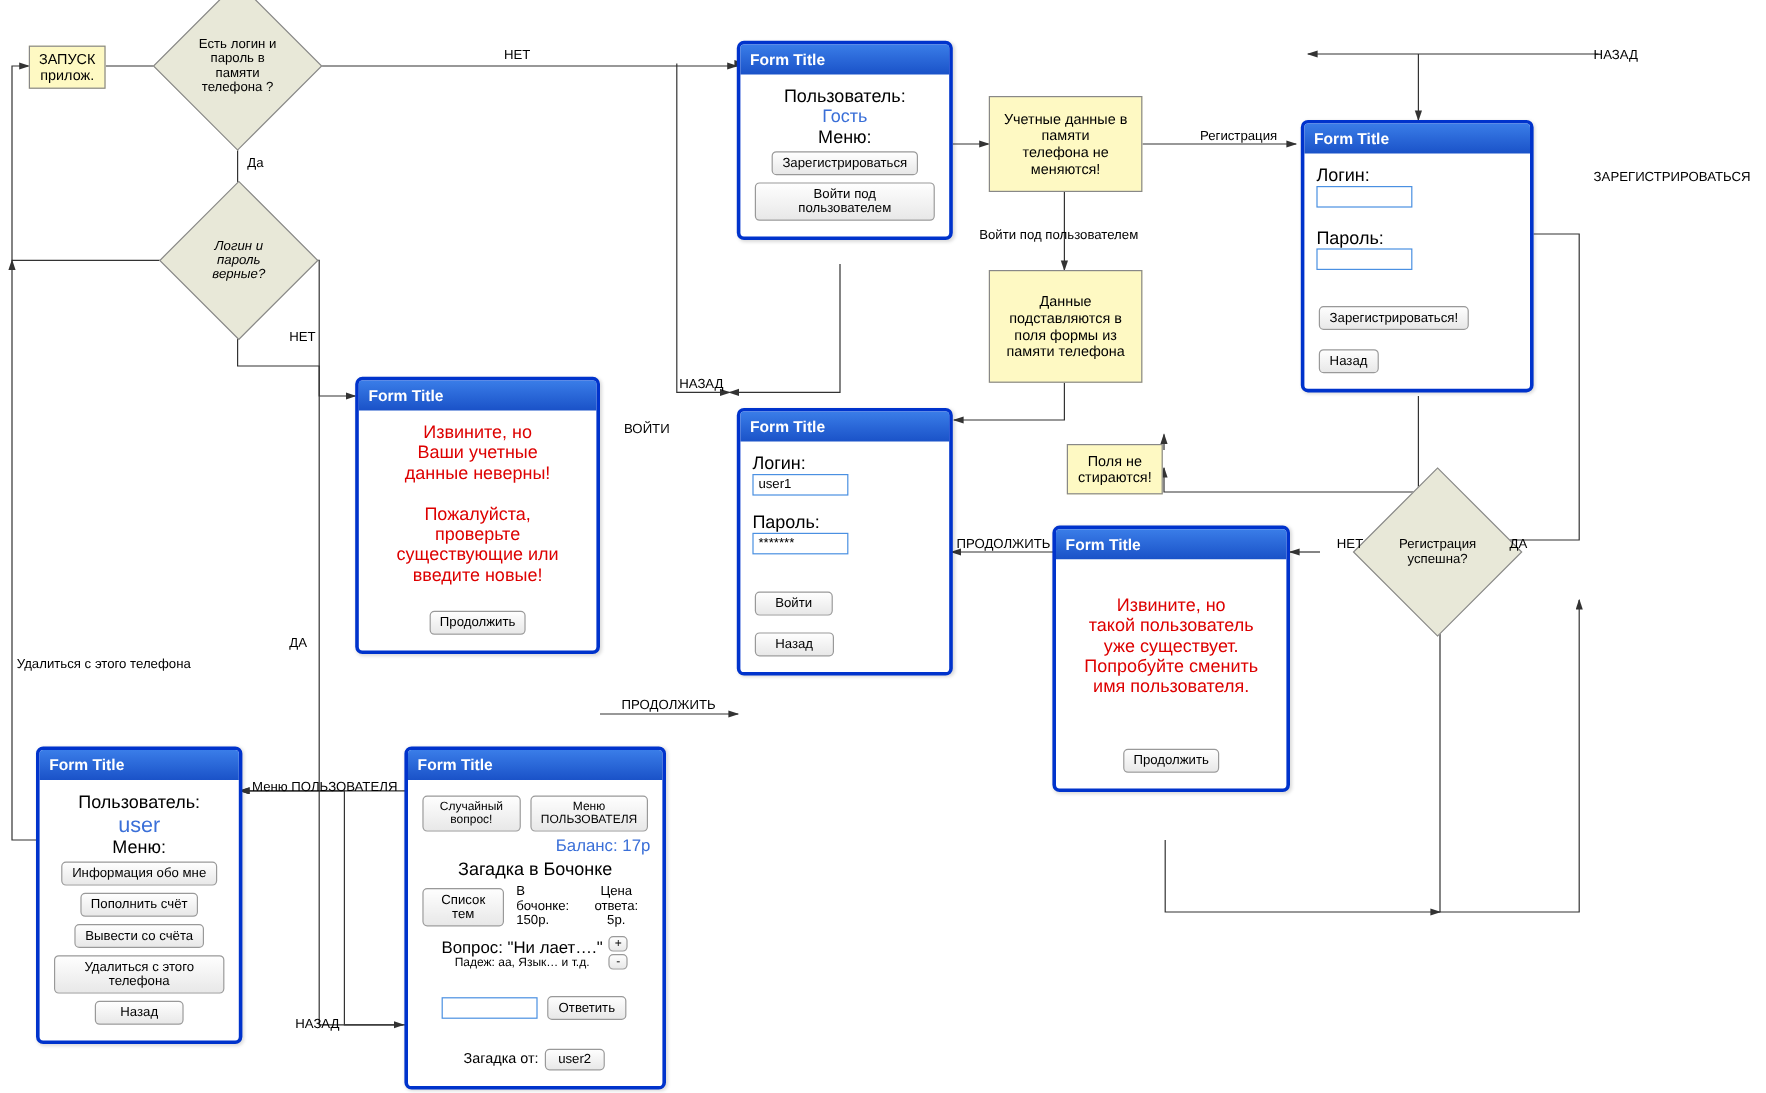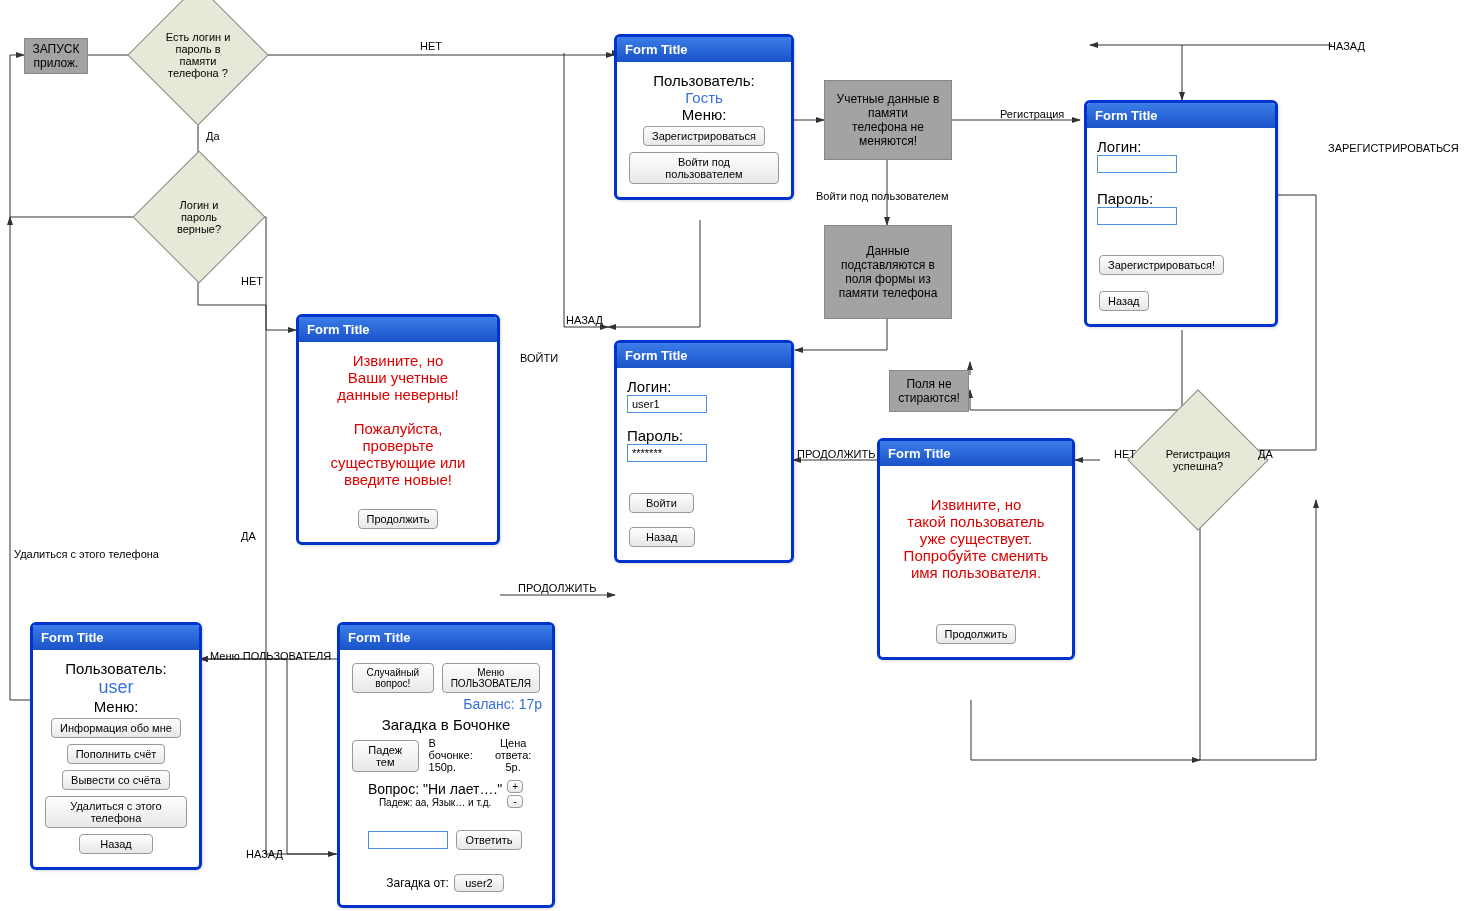--- a/index.html
+++ b/index.html
@@ -1,18 +1,18 @@
 <!DOCTYPE html>
 <html><head>
 <meta charset="utf-8">
 <style>
 *{box-sizing:border-box;margin:0;padding:0;}
 body{font-family:Arial,sans-serif;font-size:12px;background:#fff;position:relative;width:1472px;height:911px;}
 .canvas{position:relative;width:1472px;height:911px;}
-.box{position:absolute;background:#a3a3a3;border:1px solid #888;padding:6px 8px;text-align:center;display:flex;align-items:center;justify-content:center;font-size:12px;}
+.box{position:absolute;background:#fef9c3;border:1px solid #888;padding:6px 8px;text-align:center;display:flex;align-items:center;justify-content:center;font-size:12px;}
 .diamond{position:absolute;}
 .diamond .shape{position:absolute;top:0;left:0;width:100%;height:100%;background:#e8e8d8;border:1px solid #888;transform:rotate(45deg);}
 .diamond .lbl{position:absolute;top:0;left:0;width:100%;height:100%;display:flex;align-items:center;justify-content:center;text-align:center;font-size:11px;z-index:2;}
 .form{position:absolute;border:3px solid #0033cc;border-radius:6px;background:#fff;box-shadow:1px 1px 3px rgba(0,0,0,0.15);}
 .form .titlebar{background:linear-gradient(#3a7de8,#1a52c8);color:#fff;font-weight:bold;font-size:13px;padding:5px 8px;border-radius:3px 3px 0 0;}
 .form .body{padding:10px;text-align:center;}
 .btn{display:inline-block;background:linear-gradient(#fefefe,#e8e8e8);border:1px solid #999;border-radius:4px;padding:3px 8px;font-size:11px;margin:3px 2px;cursor:pointer;}
 .input{display:inline-block;border:1px solid #4a90e2;background:#fff;padding:2px 4px;font-size:11px;min-width:80px;text-align:left;}
 .text-red{color:#d00;}
 .text-blue{color:#3a6fd8;}
@@ -70,21 +70,21 @@
         <span style="white-space:pre-line;">Есть логин и
 пароль в
 памяти
 телефона ?</span>
       </div>
 </div>
 
 <div class="diamond" style="left:152px;top:170px;width:94px;height:94px;">
   <div class="shape"></div>
       <div class="lbl">
-        <span style="white-space:pre-line;">Логин и
+        <span style="white-space:pre-line;font-style:italic;">Логин и
 пароль
 верные?</span>
       </div>
 </div>
 
 <div class="form" style="left:614px;top:34px;width:180px;">
   <div class="titlebar">Form Title</div>
   <div class="body">
     <div style="font-size:15px;">Пользователь:</div>
     <div class="text-blue" style="font-size:15px;">Гость</div>
@@ -190,21 +190,21 @@
   <div class="titlebar">Form Title</div>
   <div class="body">
     <div style="display:flex;gap:4px;justify-content:center;align-items:flex-end;">
       <span class="btn" style="font-size:10px;">Случайный вопрос!</span>
       <span class="btn" style="font-size:10px;white-space:pre-line;line-height:1.1;">Меню
 ПОЛЬЗОВАТЕЛЯ</span>
     </div>
     <div class="text-blue" style="font-size:14px;text-align:right;padding-left:6px;">Баланс: 17р</div>
     <div style="font-size:15px;margin:4px 0;">Загадка в Бочонке</div>
     <div style="display:flex;align-items:flex-start;gap:8px;justify-content:center;font-size:11px;">
-      <span class="btn">Падеж тем</span>
+      <span class="btn">Список тем</span>
       <div style="text-align:left;">
             <div>В бочонке:</div>
             <div>150р.</div>
           </div>
       <div style="text-align:center;">
             <div>Цена ответа:</div>
             <div>5р.</div>
           </div>
     </div>
     <div style="display:flex;align-items:center;justify-content:center;gap:4px;margin-top:4px;">

